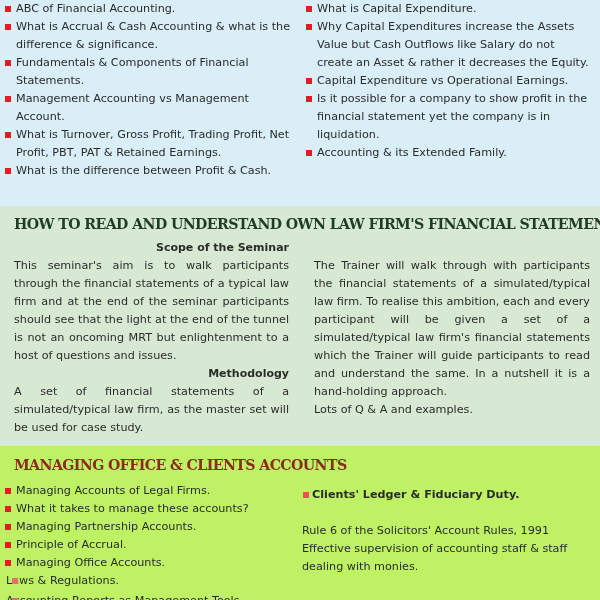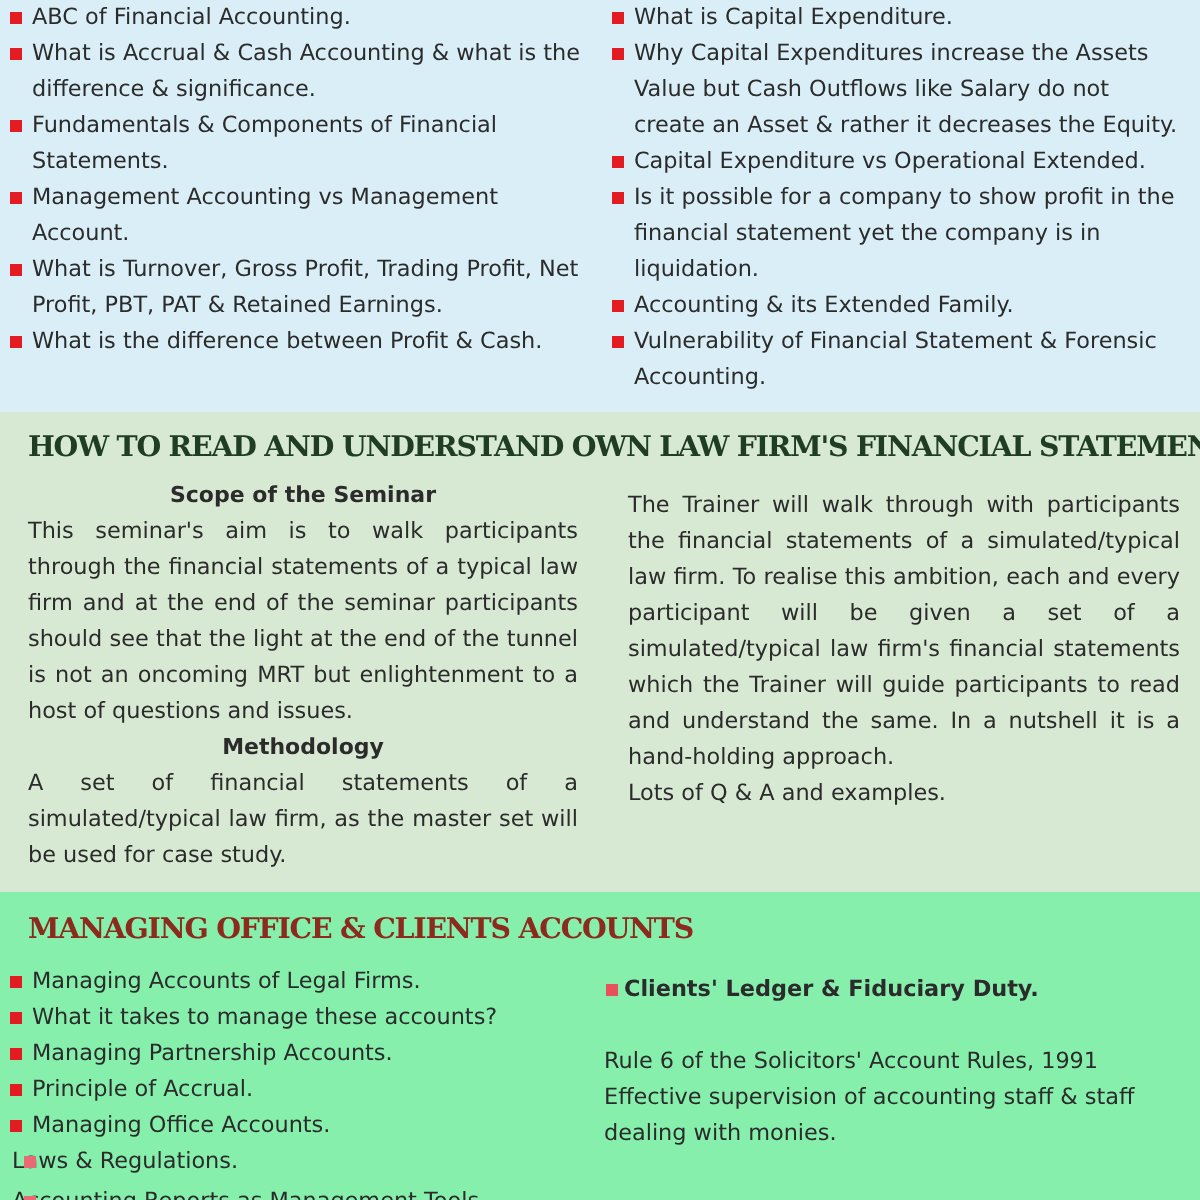--- a/index.html
+++ b/index.html
@@ -1,30 +1,30 @@
 <!DOCTYPE html>
 <html><head>
 <meta charset="utf-8">
 <style>
   html, body { margin:0; padding:0; }
   body { width:600px; height:600px; overflow:hidden; font-family:"DejaVu Sans", sans-serif; color:#2b2b2b; }
   .sec { position:absolute; left:0; width:600px; box-sizing:border-box; }
   #s1 { top:0; height:206px; background:#d9eef6;text-decoration:underline; }
   #s2 { top:206px; height:240px; background:#d7e9d3; }
-  #s3 { top:446px; height:154px; background:#86efac; }
+  #s3 { top:446px; height:154px; background:#bef264; }
   .col { position:absolute; font-size:11.2px; line-height:18px; }
   ul { list-style:none; margin:0; padding:0; }
   li { position:relative; padding-left:16px; }
   li::before { content:""; position:absolute; left:5px; top:6px; width:6px; height:6px; background:#e31b23; }
   li.sub { padding-left:6px; }
   li.sub::before { left:12px; background:#e86a72; }
   .h2 { position:absolute; left:14px; font-family:"DejaVu Serif", serif; font-weight:bold; font-size:14.2px; letter-spacing:-0.6px; white-space:nowrap; }
   #s2 .h2 { color:#1f3d23; top:10px; }
   #s3 .h2 { color:#8b2a1d; top:11px; }
-  .sub-h { text-align:center; font-weight:bold; font-size:11px; }
+  .sub-h { text-align:right; font-weight:bold; font-size:11px; }
   .just { text-align:justify; }
   .bul-tight li { padding-left:10px;font-weight:bold; }
   .bul-tight li::before { left:1px; background:#e8505a; }
 </style>
 </head>
 <body>
 
 <div class="sec" id="s1">
   <div class="col" style="left:0; top:0; width:292px;">
     <ul>
@@ -33,37 +33,36 @@
       <li>Fundamentals &amp; Components of Financial Statements.</li>
       <li>Management Accounting vs Management Account.</li>
       <li>What is Turnover, Gross Profit, Trading Profit, Net Profit, PBT, PAT &amp; Retained Earnings.</li>
       <li>What is the difference between Profit &amp; Cash.</li>
     </ul>
   </div>
   <div class="col" style="left:301px; top:0; width:290px;">
     <ul>
       <li>What is Capital Expenditure.</li>
       <li>Why Capital Expenditures increase the Assets Value but Cash Outflows like Salary do not create an Asset &amp; rather it decreases the Equity.</li>
-      <li>Capital Expenditure vs Operational Extended.</li>
+      <li>Capital Expenditure vs Operational Earnings.</li>
       <li>Is it possible for a company to show profit in the financial statement yet the company is in liquidation.</li>
       <li>Accounting &amp; its Extended Family.</li>
-      <li>Vulnerability of Financial Statement &amp; Forensic Accounting.</li>
     </ul>
   </div>
 </div>
 
 <div class="sec" id="s2">
   <div class="h2">HOW TO READ AND UNDERSTAND OWN LAW FIRM'S FINANCIAL STATEMENTS</div>
   <div class="col" style="left:14px; top:33px; width:275px;">
     <div class="sub-h">Scope of the Seminar</div>
     <div class="just">This seminar's aim is to walk participants through the financial statements of a typical law firm and at the end of the seminar participants should see that the light at the end of the tunnel is not an oncoming MRT but enlightenment to a host of questions and issues.</div>
     <div class="sub-h">Methodology</div>
     <div class="just">A set of financial statements of a simulated/typical law firm, as the master set will be used for case study.</div>
   </div>
-  <div class="col" style="left:314px; top:38px; width:276px;">
+  <div class="col" style="left:314px; top:51px; width:276px;">
     <div class="just">The Trainer will walk through with participants the financial statements of a simulated/typical law firm. To realise this ambition, each and every participant will be given a set of a simulated/typical law firm's financial statements which the Trainer will guide participants to read and understand the same. In a nutshell it is a hand-holding approach.</div>
     <div>Lots of Q &amp; A and examples.</div>
   </div>
 </div>
 
 <div class="sec" id="s3">
   <div class="h2">MANAGING OFFICE &amp; CLIENTS ACCOUNTS</div>
   <div class="col" style="left:0; top:36px; width:292px;">
     <ul>
       <li>Managing Accounts of Legal Firms.</li>

